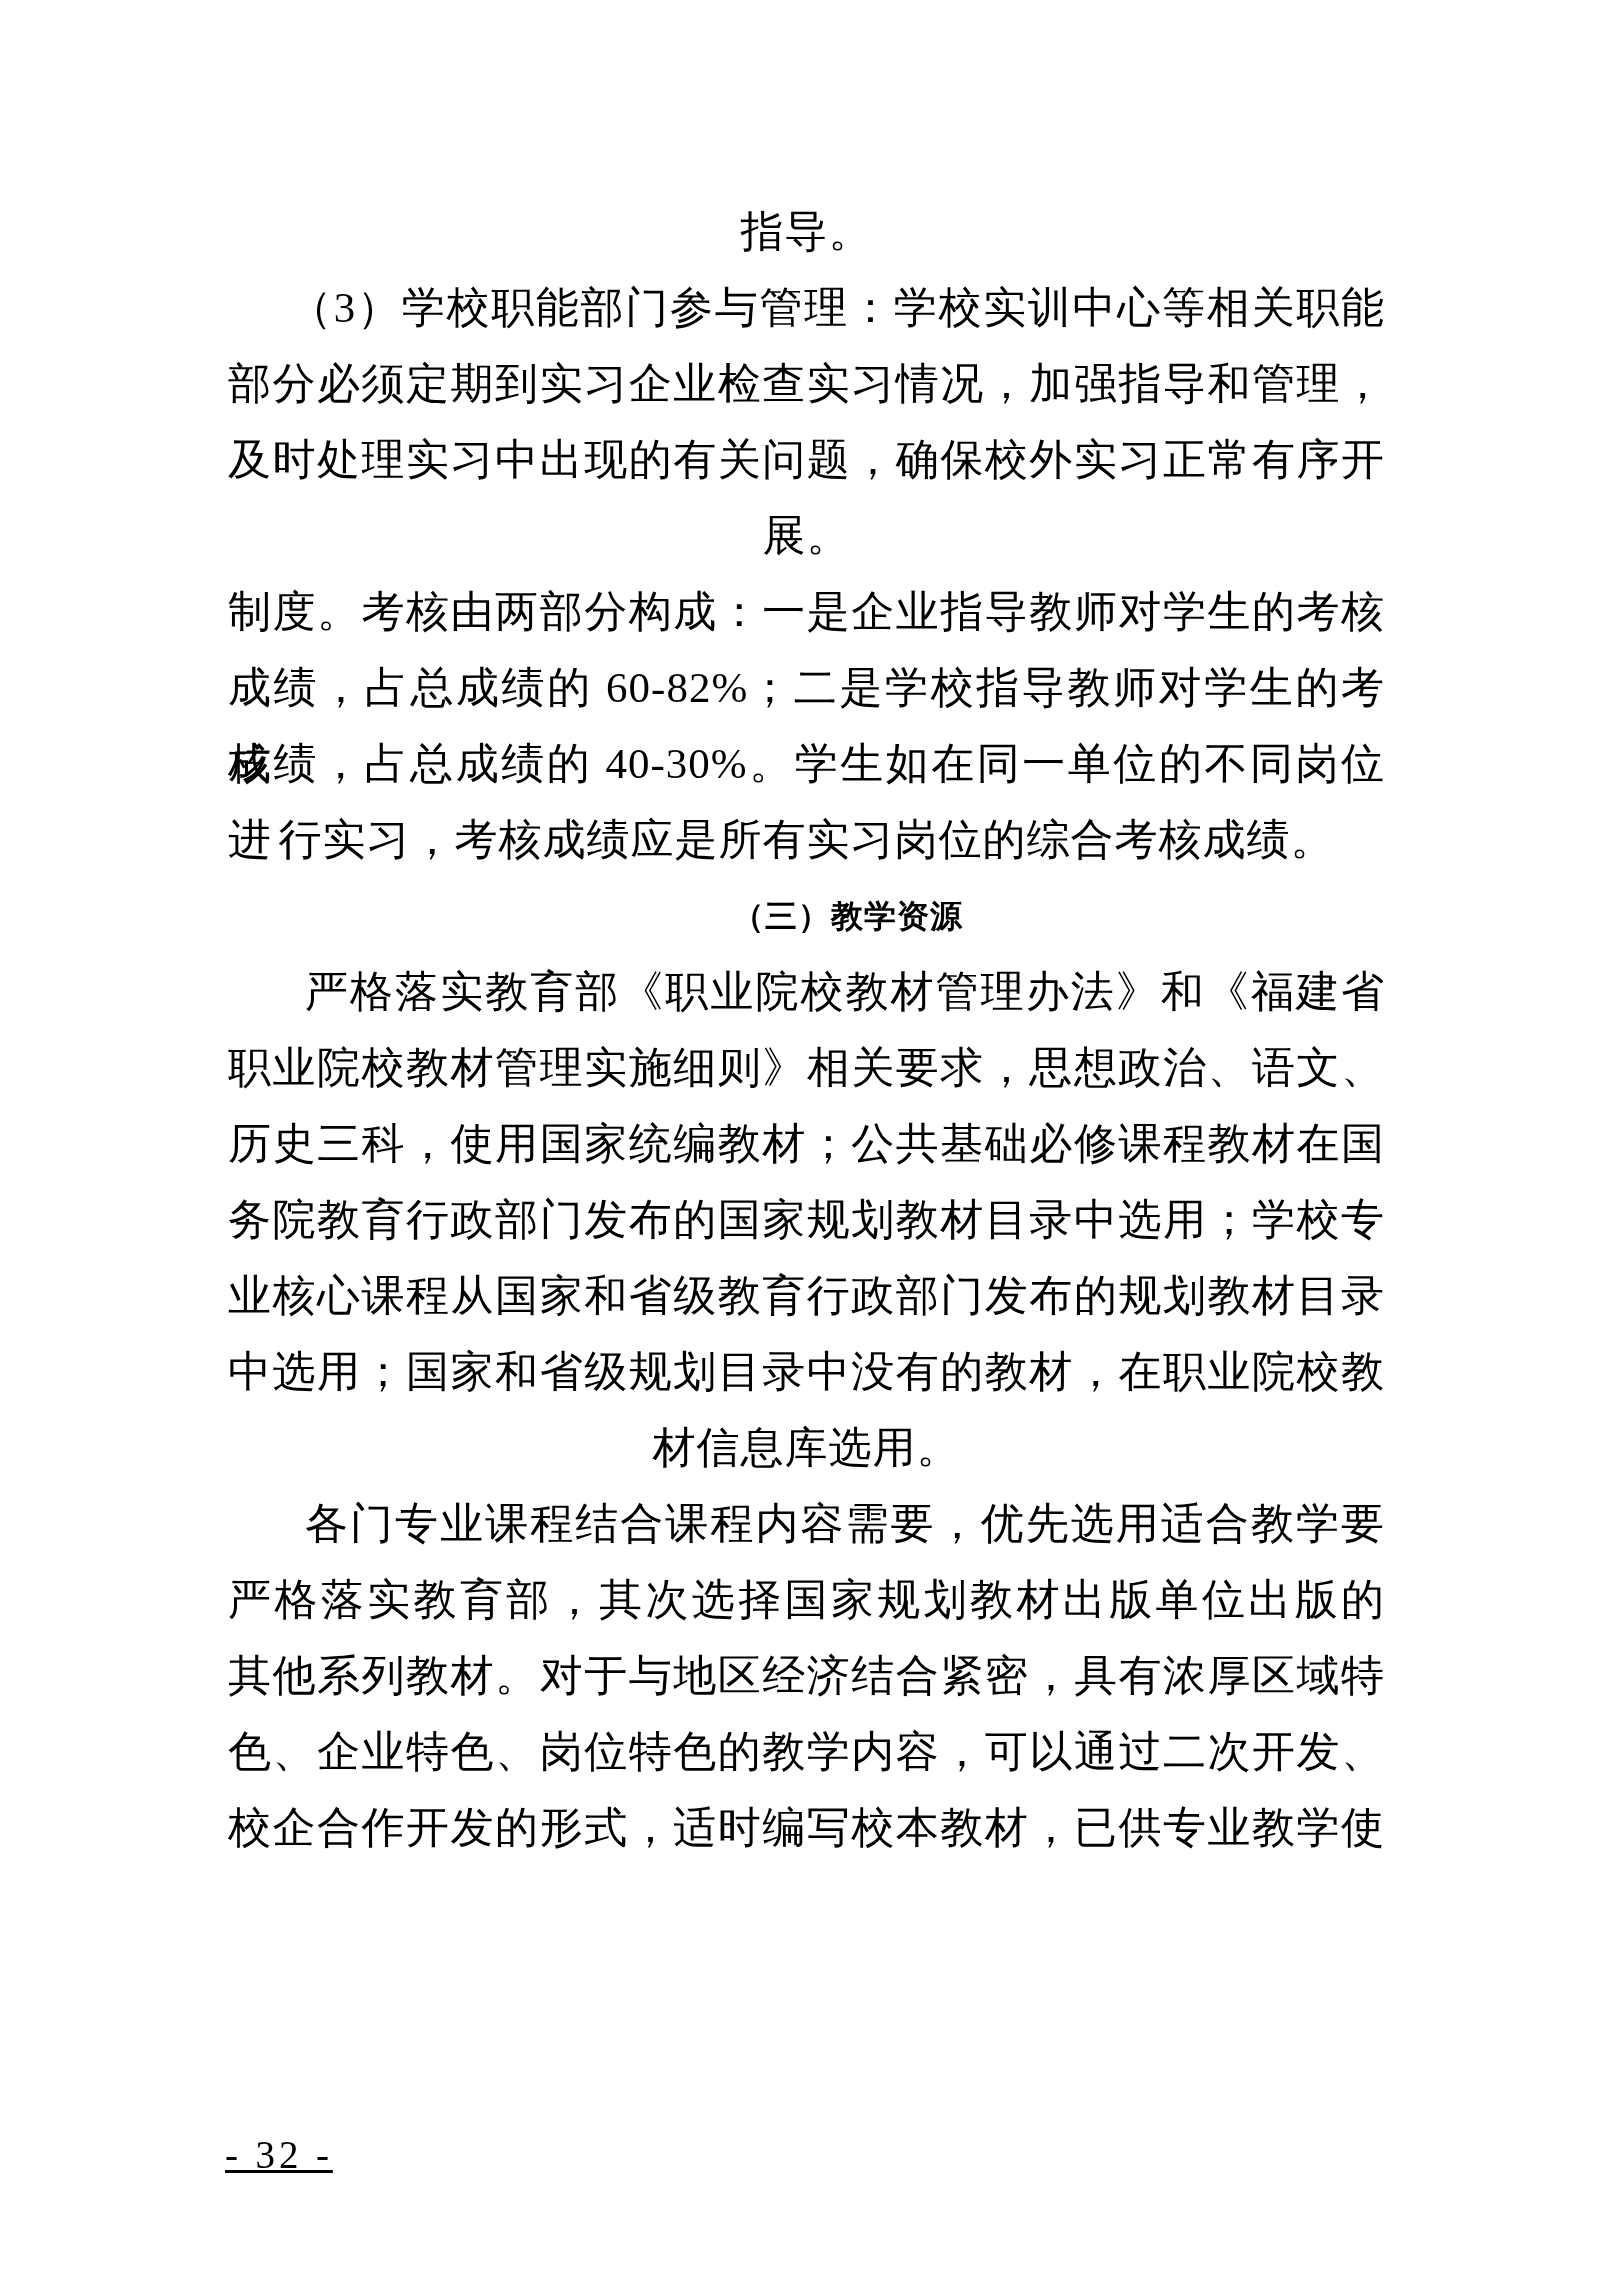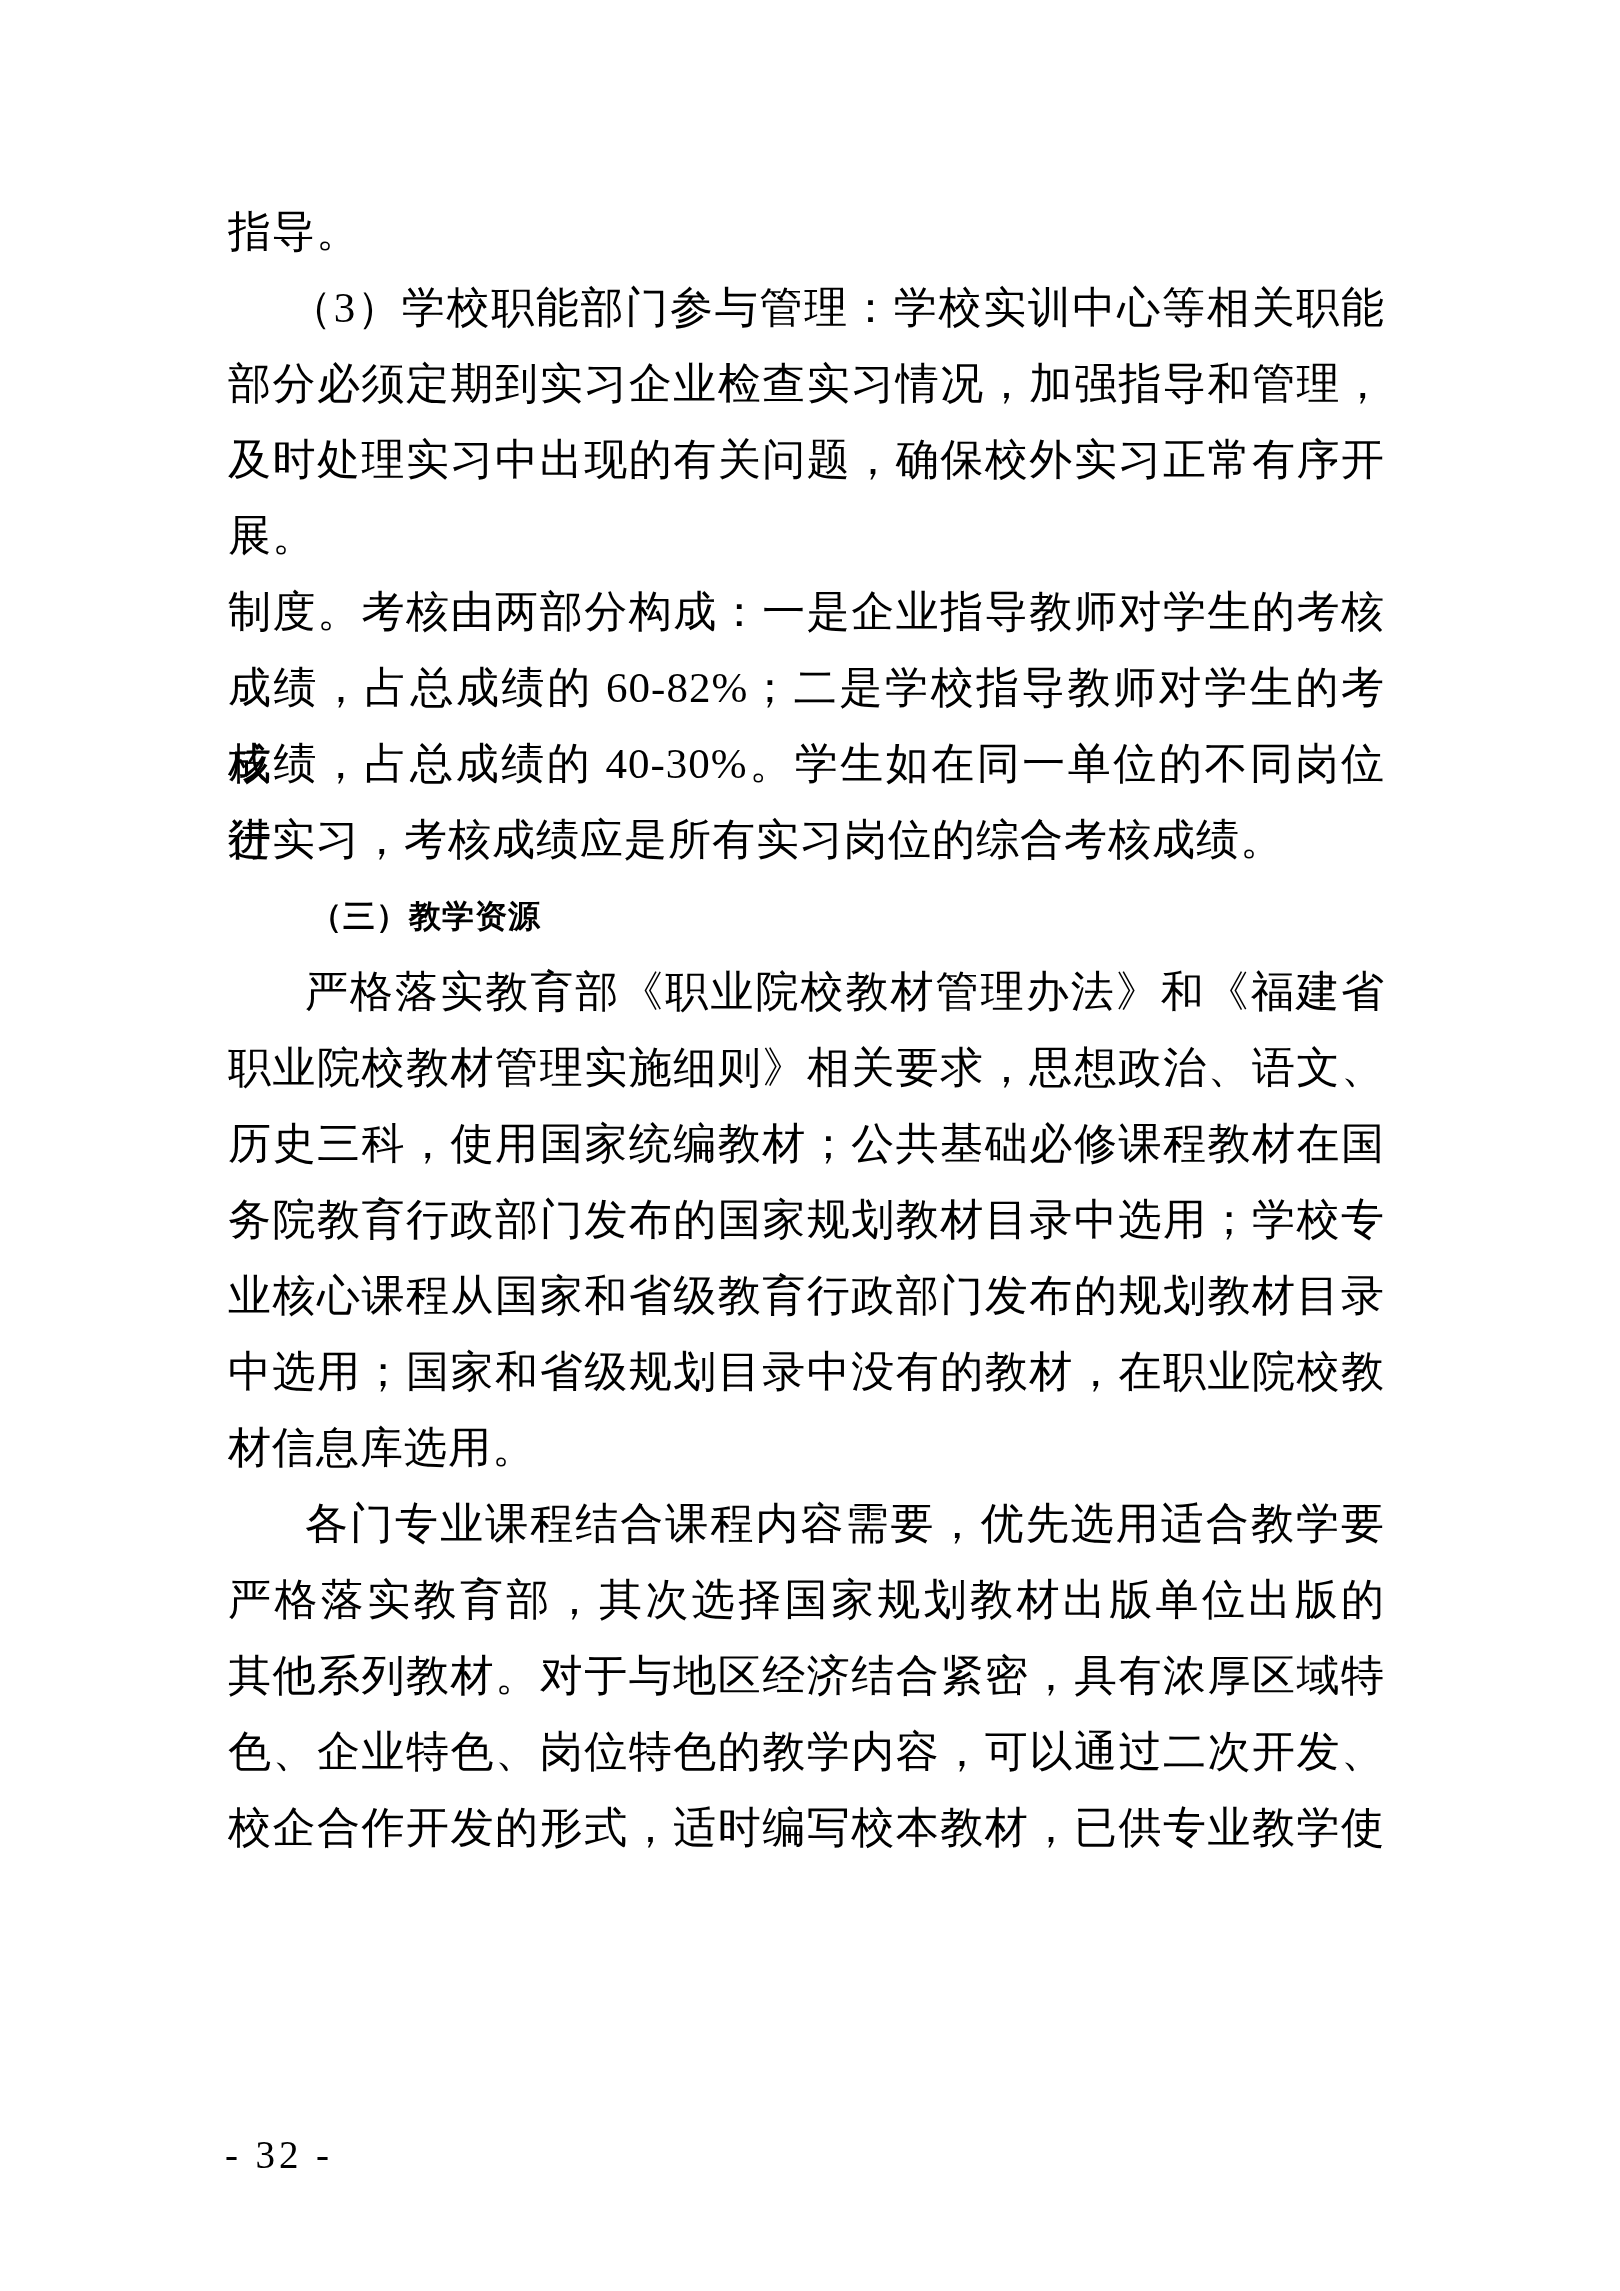--- a/index.html
+++ b/index.html
@@ -21,21 +21,21 @@
     left: 228px;
     top: 194px;
     width: 1157px;
   }
   .line {
     height: 76px;
     line-height: 76px;
     font-size: 43px;
     letter-spacing: 1px;
     white-space: nowrap;
-    text-align: left;
+    text-align: center;
   }
   
   .just {
     white-space: normal;
     text-align: justify;
     text-align-last: justify;
   }
   
   .indp { padding-left: 61px; }
   
@@ -47,20 +47,21 @@
     font-size: 32px;
   }
   .footer {
     position: absolute;
     left: 225px;
     top: 2117px;
     height: 76px;
     line-height: 76px;
     font-size: 39px;
     letter-spacing: 3.9px;
+    text-decoration: underline;
   }
 </style>
 </head>
 <body>
 
 <div class="page">
   <div class="content">
     <div class="line">指导。</div>
     <div class="line just indp">（3）学校职能部门参与管理：学校实训中心等相关职能</div>
     <div class="line just">部分必须定期到实习企业检查实习情况，加强指导和管理，</div>

